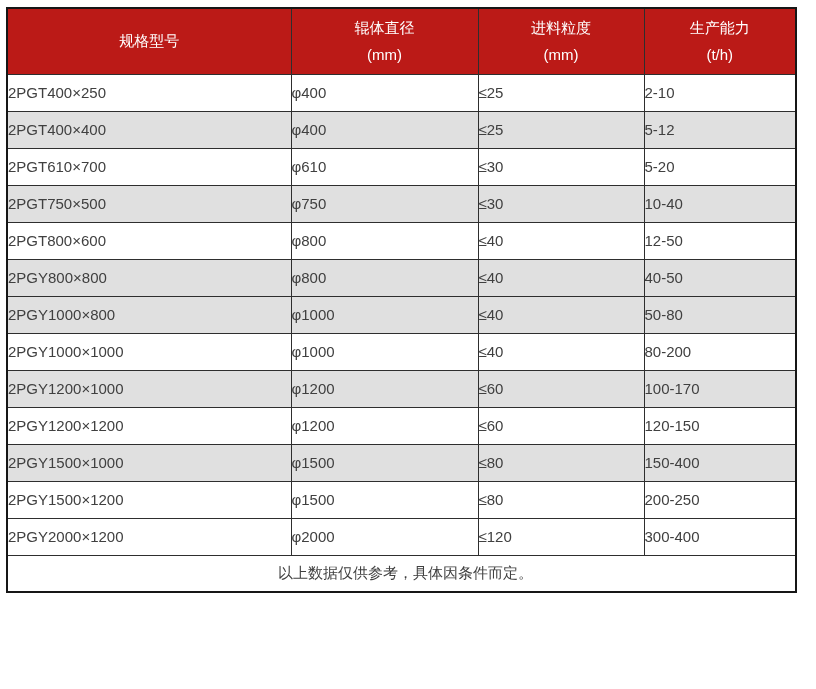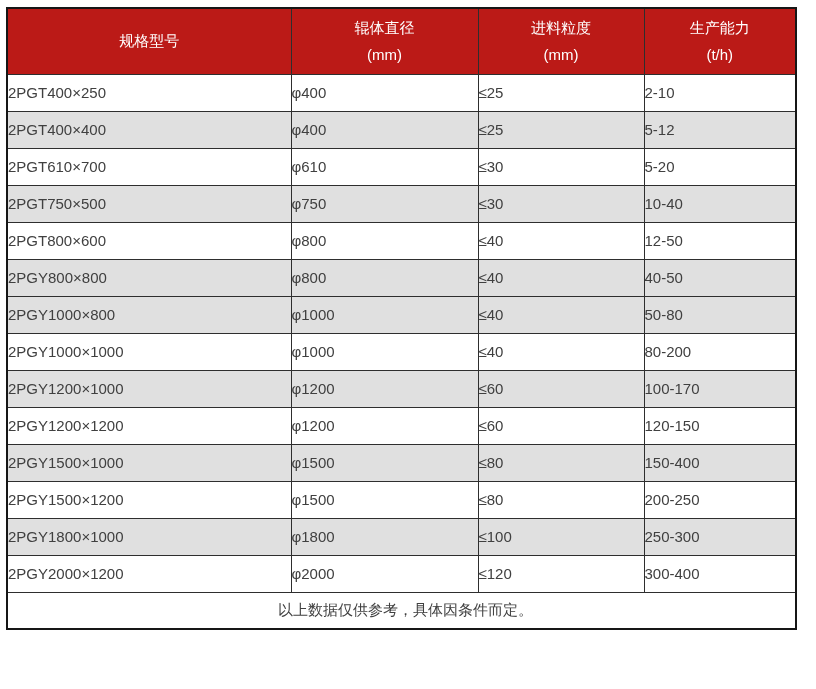--- a/index.html
+++ b/index.html
@@ -170,26 +170,20 @@
           <td>φ1500</td>
           <td>≤80</td>
           <td>150-400</td>
         </tr>
         <tr>
           <td class="model">2PGY1500×1200</td>
           <td>φ1500</td>
           <td>≤80</td>
           <td>200-250</td>
         </tr>
-        <tr class="alt">
-          <td class="model">2PGY1800×1000</td>
-          <td>φ1800</td>
-          <td>≤100</td>
-          <td>250-300</td>
-        </tr>
         <tr>
           <td class="model">2PGY2000×1200</td>
           <td>φ2000</td>
           <td>≤120</td>
           <td>300-400</td>
         </tr>
       </tbody>
     <tfoot>
       <tr>
         <td colspan="4">以上数据仅供参考，具体因条件而定。</td>

